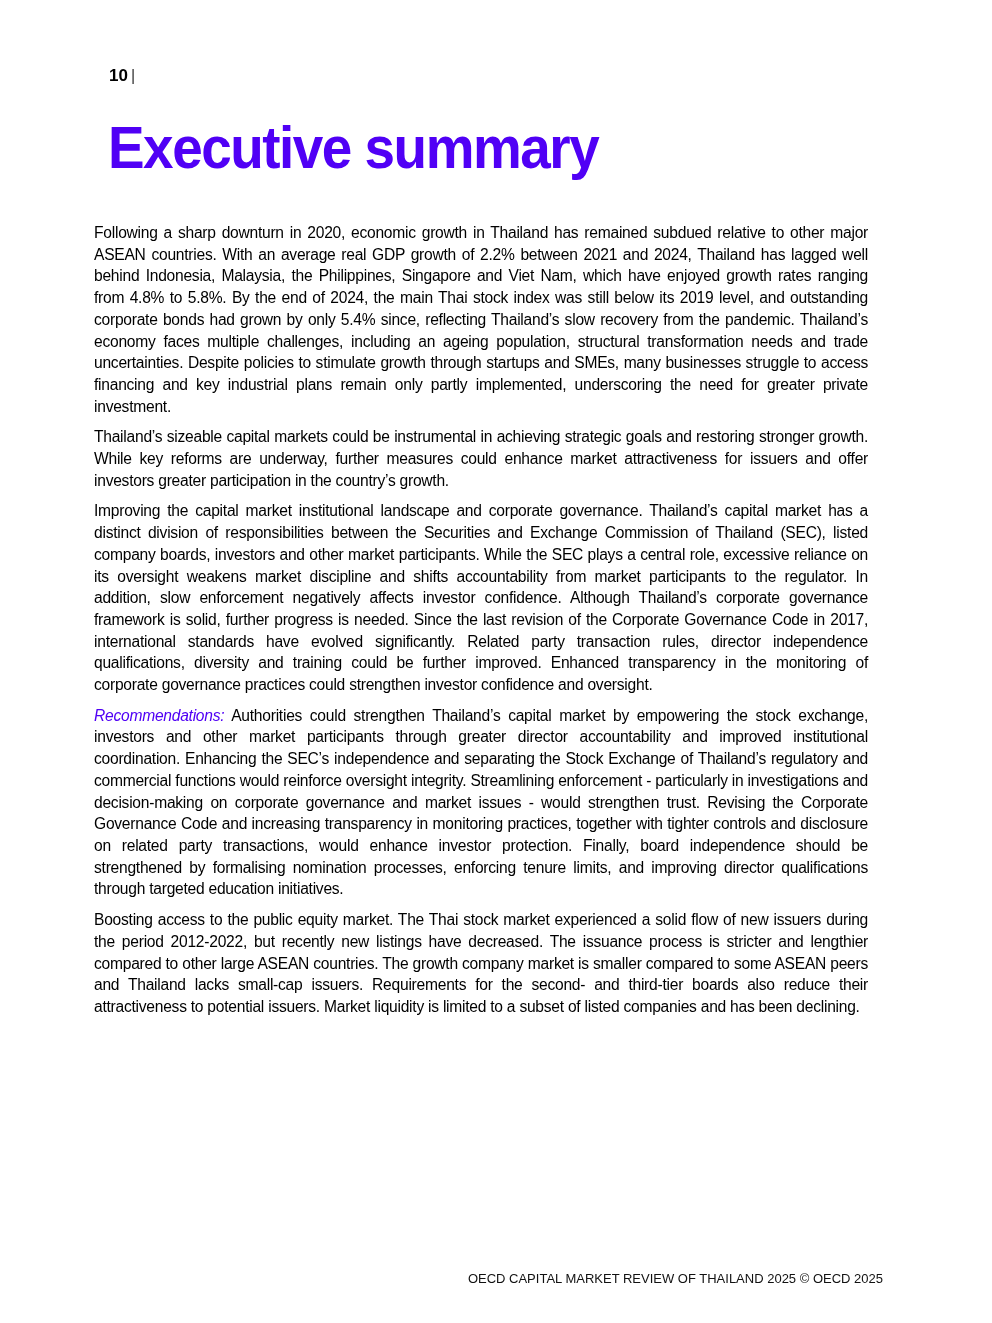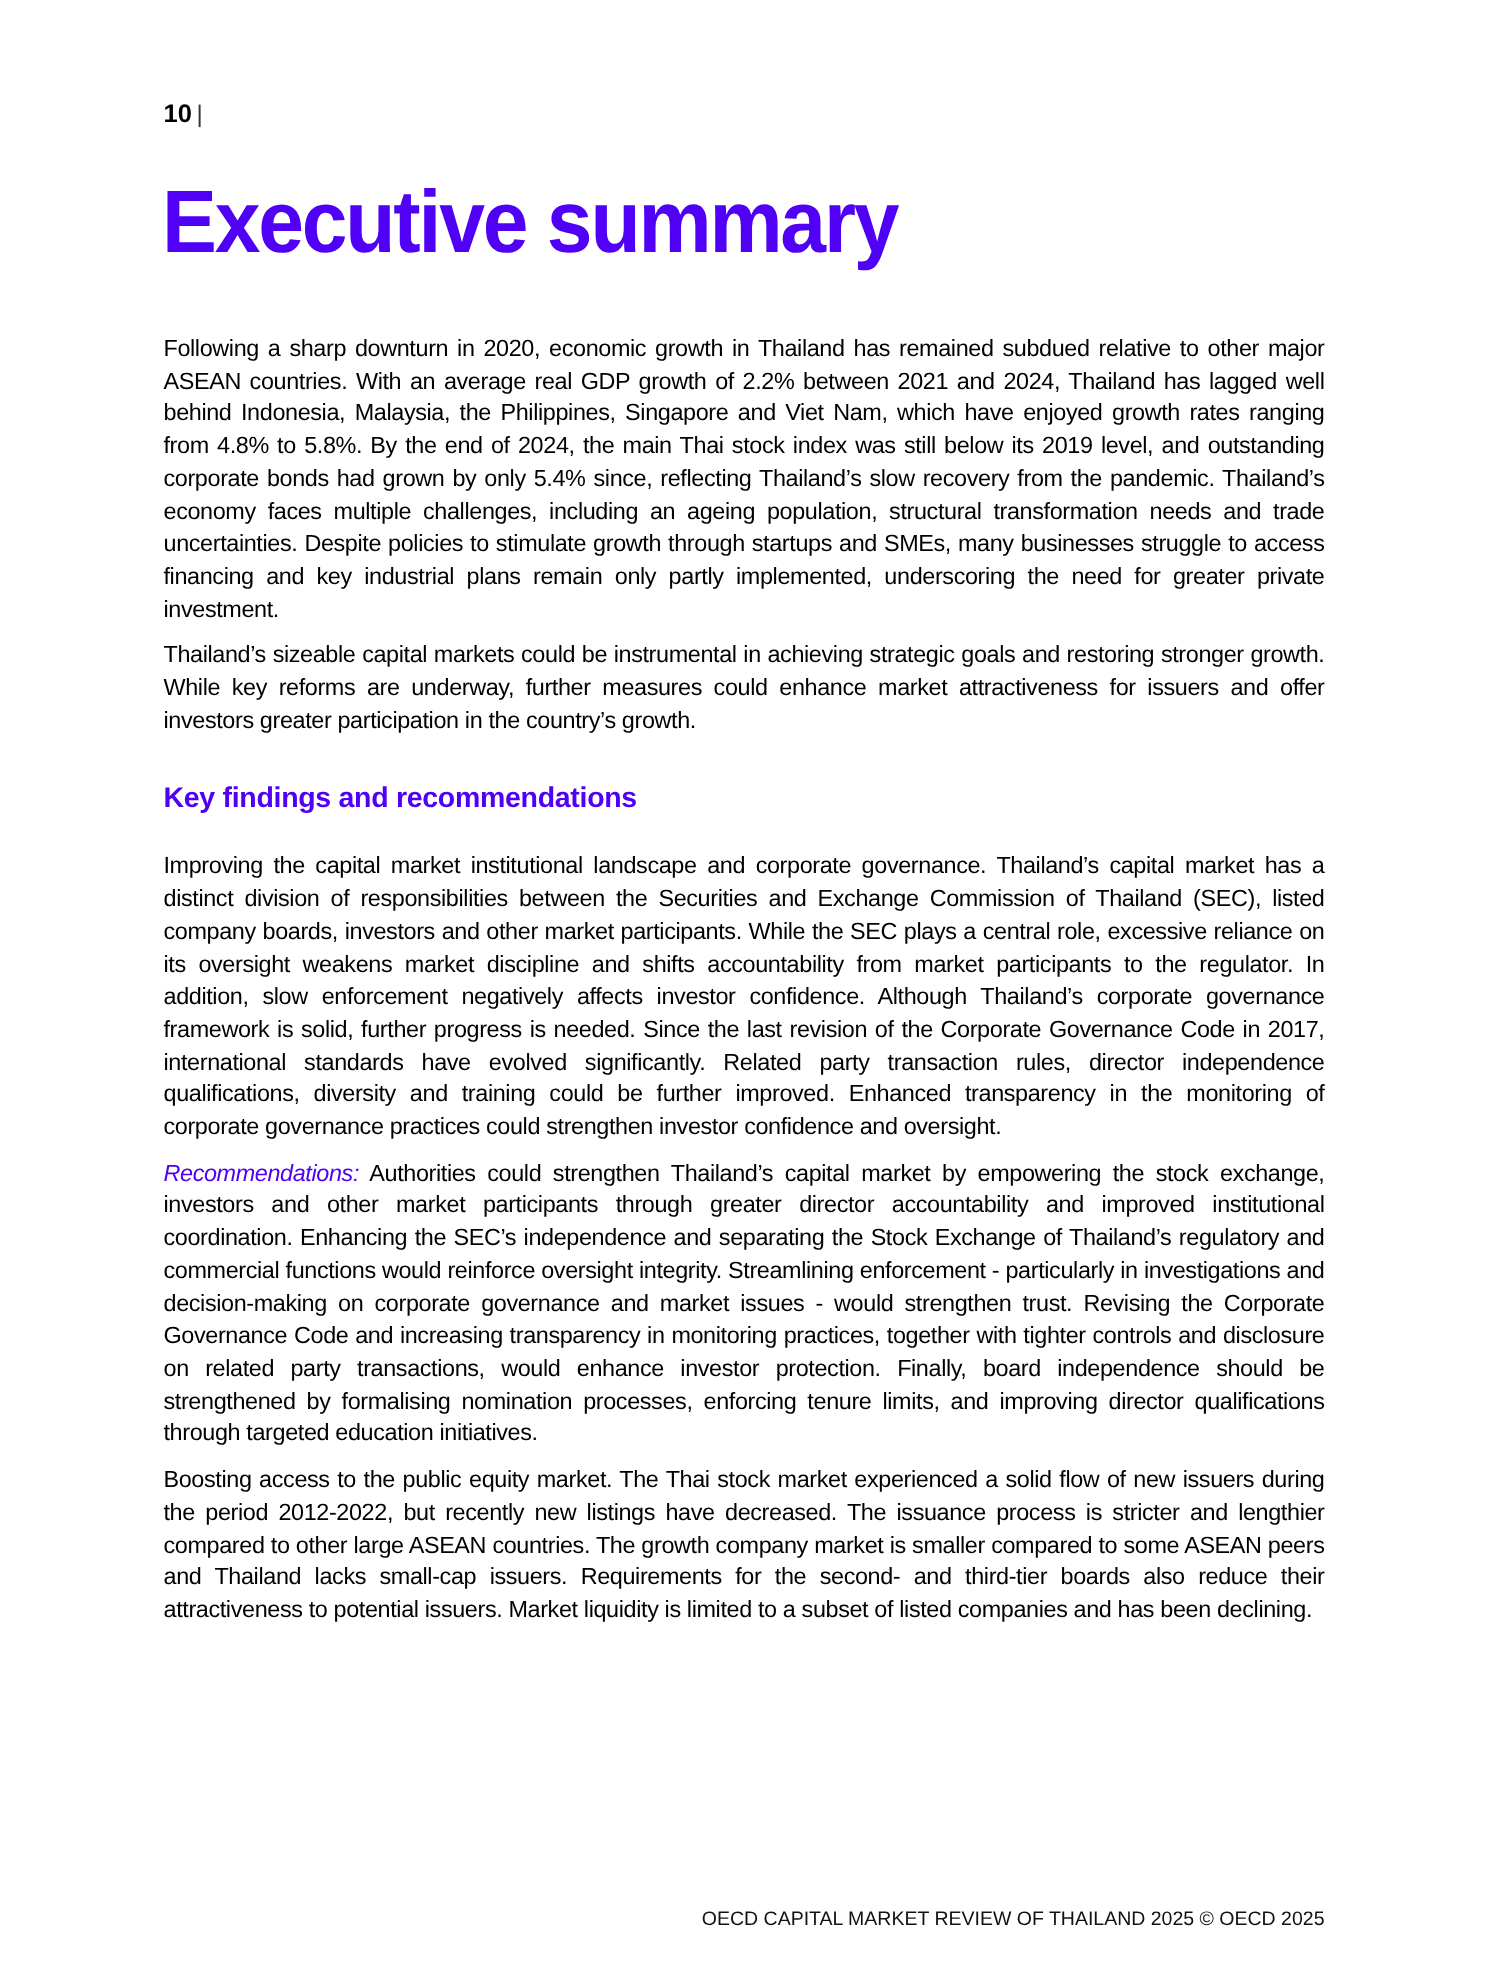--- a/index.html
+++ b/index.html
@@ -37,21 +37,21 @@
       font-size: 59px;
       font-weight: bold;
       letter-spacing: -1.6px;
       line-height: 72px;
       transform: scaleX(0.93);
       transform-origin: left center;
       white-space: nowrap;
     }
     .content {
       position: absolute;
-      left: 109px;
+      left: 94px;
       top: 222px;
       width: 774px;
       font-size: 15.6px;
       line-height: 21.7px;
       text-align: justify;
     }
     .content p {
       margin: 0 0 9px 0;
       letter-spacing: -0.25px;
     }
@@ -86,21 +86,20 @@
 <div class="page-number">
   <span>10</span><span class="sep">|</span>
 </div>
 
 <h1 class="page-title accent" style="color: rgb(80, 0, 245);">Executive summary</h1>
 
 <div class="content">
   <p>Following a sharp downturn in 2020, economic growth in Thailand has remained subdued relative to other major ASEAN countries. With an average real GDP growth of 2.2% between 2021 and 2024, Thailand has lagged well behind Indonesia, Malaysia, the Philippines, Singapore and Viet Nam, which have enjoyed growth rates ranging from 4.8% to 5.8%. By the end of 2024, the main Thai stock index was still below its 2019 level, and outstanding corporate bonds had grown by only 5.4% since, reflecting Thailand’s slow recovery from the pandemic. Thailand’s economy faces multiple challenges, including an ageing population, structural transformation needs and trade uncertainties. Despite policies to stimulate growth through startups and SMEs, many businesses struggle to access financing and key industrial plans remain only partly implemented, underscoring the need for greater private investment.</p>
   <p>Thailand’s sizeable capital markets could be instrumental in achieving strategic goals and restoring stronger growth. While key reforms are underway, further measures could enhance market attractiveness for issuers and offer investors greater participation in the country’s growth.</p>
 
-  <h2 class="section-heading accent" style="color: rgb(80, 0, 245);">Key findings and recommendations</h2>
 
 
   <p><span class="lead-bold">Improving the capital market institutional landscape and corporate governance.</span><span> Thailand’s capital market has a distinct division of responsibilities between the Securities and Exchange Commission of Thailand (SEC), listed company boards, investors and other market participants. While the SEC plays a central role, excessive reliance on its oversight weakens market discipline and shifts accountability from market participants to the regulator. In addition, slow enforcement negatively affects investor confidence. Although Thailand’s corporate governance framework is solid, further progress is needed. Since the last revision of the Corporate Governance Code in 2017, international standards have evolved significantly. Related party transaction rules, director independence qualifications, diversity and training could be further improved. Enhanced transparency in the monitoring of corporate governance practices could strengthen investor confidence and oversight.</span></p>
 
   <p><span class="rec-label accent" style="color: rgb(80, 0, 245);">Recommendations:</span><span> Authorities could strengthen Thailand’s capital market by empowering the stock exchange, investors and other market participants through greater director accountability and improved institutional coordination. Enhancing the SEC’s independence and separating the Stock Exchange of Thailand’s regulatory and commercial functions would reinforce oversight integrity. Streamlining enforcement - particularly in investigations and decision-making on corporate governance and market issues - would strengthen trust. Revising the Corporate Governance Code and increasing transparency in monitoring practices, together with tighter controls and disclosure on related party transactions, would enhance investor protection. Finally, board independence should be strengthened by formalising nomination processes, enforcing tenure limits, and improving director qualifications through targeted education initiatives.</span></p>
 
   <p><span class="lead-bold">Boosting access to the public equity market.</span><span> The Thai stock market experienced a solid flow of new issuers during the period 2012-2022, but recently new listings have decreased. The issuance process is stricter and lengthier compared to other large ASEAN countries. The growth company market is smaller compared to some ASEAN peers and Thailand lacks small-cap issuers. Requirements for the second- and third-tier boards also reduce their attractiveness to potential issuers. Market liquidity is limited to a subset of listed companies and has been declining.</span></p>
 </div>
 
 <div class="footer">OECD CAPITAL MARKET REVIEW OF THAILAND 2025 © OECD 2025</div>

